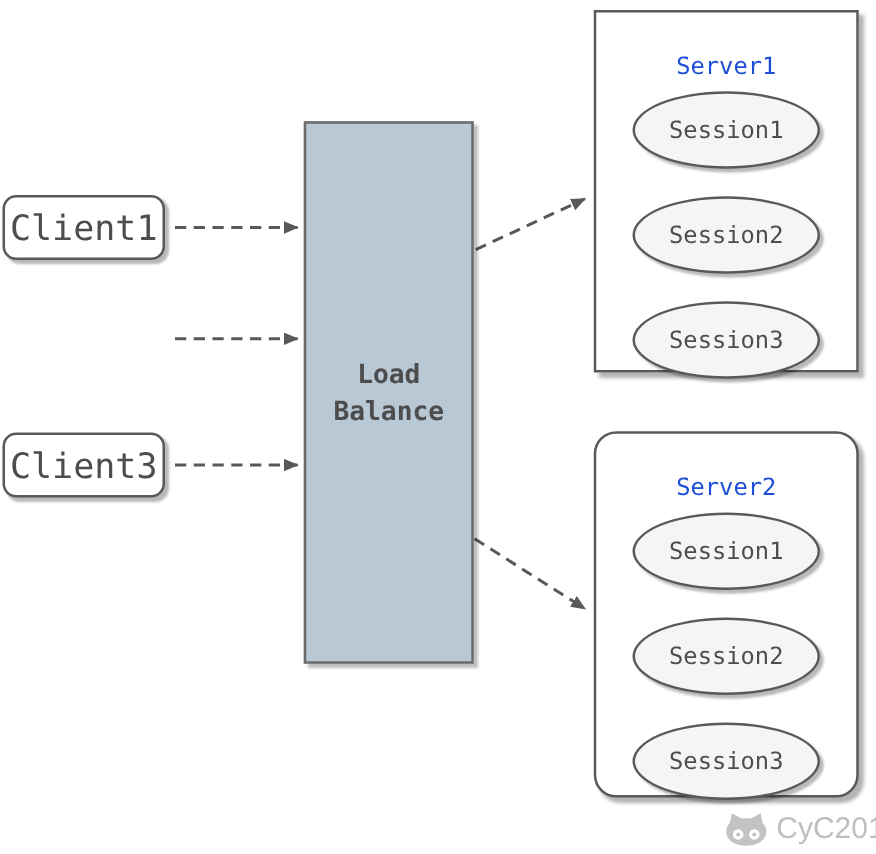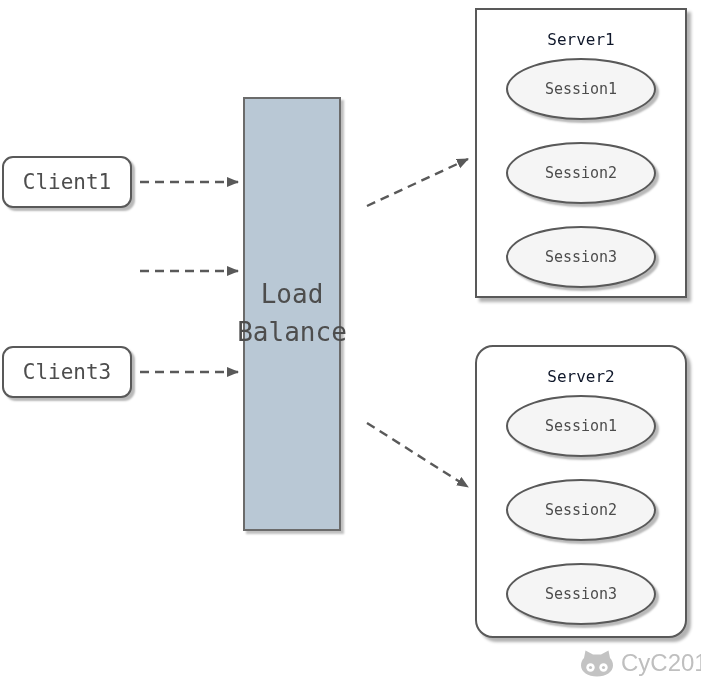--- a/index.html
+++ b/index.html
@@ -12,54 +12,54 @@
     overflow:hidden;
   }
   .arrows{position:absolute;left:0;top:0;width:701px;height:683px;pointer-events:none;}
   .arrow-line{stroke:#595959;stroke-width:2.4;fill:none;stroke-dasharray:9 6;}
 
   .client{
     position:absolute;left:2px;width:130px;height:52px;
     background:#ffffff;border:2.5px solid #595959;border-radius:11px;
     box-shadow:3px 3px 2px rgba(0,0,0,0.28);
     display:flex;align-items:center;justify-content:center;
-    font-size:21px;box-sizing:border-box;
+    font-size:28px;box-sizing:border-box;
   }
   .client1{top:156px;}
   .client2{top:245px;}
   .client3{top:346px;}
 
   .lb{
-    position:absolute;left:243px;top:97px;width:98px;height:434px;
+    position:absolute;left:243px;top:97px;width:136px;height:434px;
     background:#b9c8d5;border:2.5px solid #6b6b6b;box-sizing:border-box;
     box-shadow:3px 3px 2px rgba(0,0,0,0.25);
     display:flex;align-items:center;justify-content:center;text-align:center;
-    font-size:26px;line-height:1.45;
+    font-size:21px;line-height:1.45;font-weight:bold;
   }
 
   .server{
     position:absolute;left:475px;width:212px;
     background:#ffffff;border:2.5px solid #595959;box-sizing:border-box;
     box-shadow:4px 4px 3px rgba(0,0,0,0.3);
     display:flex;flex-direction:column;align-items:center;
   }
   .server1{top:8px;height:290px;}
   .server2{top:345px;height:293px;border-radius:18px;}
   .server-title{
-    margin-top:20px;font-size:16px;color:#0f172a;
+    margin-top:32px;font-size:19px;color:#1d4ed8;
   }
   .sessions{
     display:flex;flex-direction:column;gap:22px;margin-top:9px;
   }
   .session{
     width:150px;height:62px;border-radius:50%;
     background:#f5f5f5;border:2.5px solid #595959;box-sizing:border-box;
     box-shadow:3px 3px 2px rgba(0,0,0,0.28);
     display:flex;align-items:center;justify-content:center;
-    font-size:15px;
+    font-size:19px;
   }
 
   .watermark{
     position:absolute;left:579px;top:649px;
     display:flex;align-items:center;gap:6px;
     font-family:"Liberation Sans","DejaVu Sans",sans-serif;
     color:#bfbfbf;font-size:24px;
   }
 </style>
 </head>

